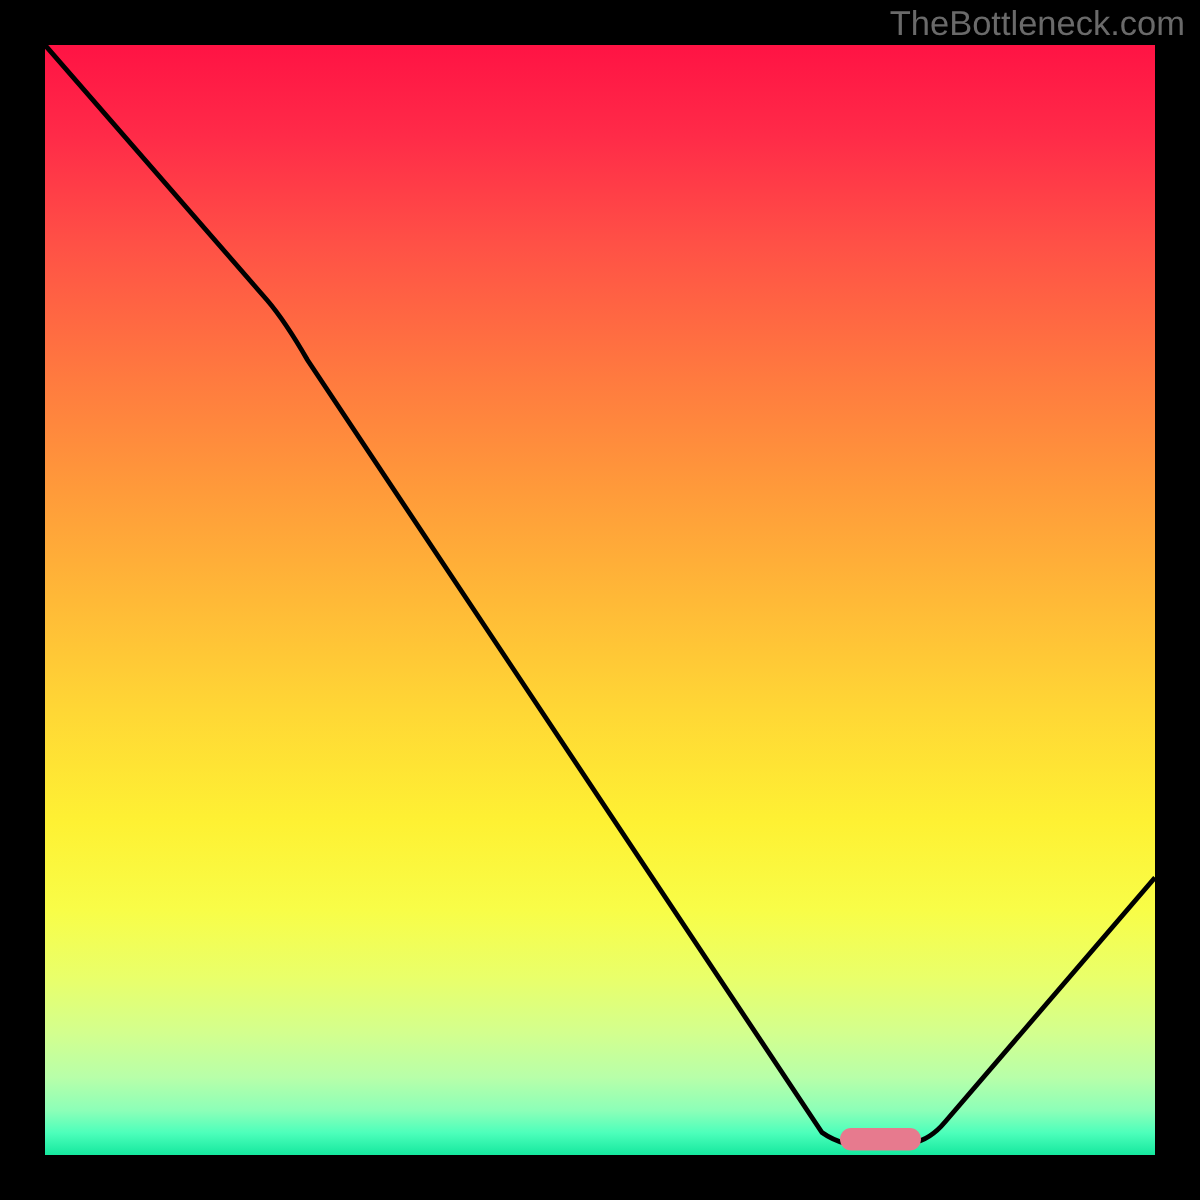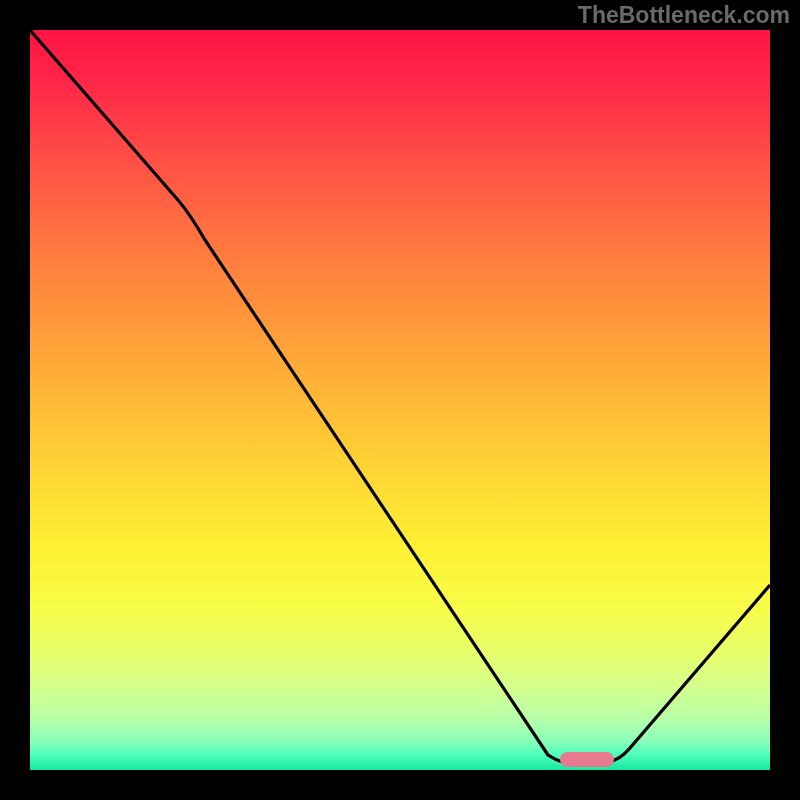--- a/index.html
+++ b/index.html
@@ -10,21 +10,21 @@
     background: #000;
     position: relative;
     font-family: Arial, sans-serif;
   }
   .watermark {
     position: absolute;
     top: 2px;
     right: 10px;
     color: #6a6a6a;
     font-size: 23px;
-    font-weight: 700;
+    font-weight: 400;
     z-index: 10;
   }
   .plot-area {
     position: absolute;
     top: 30px;
     left: 30px;
     width: 740px;
     height: 740px;
     overflow: hidden;
   }

